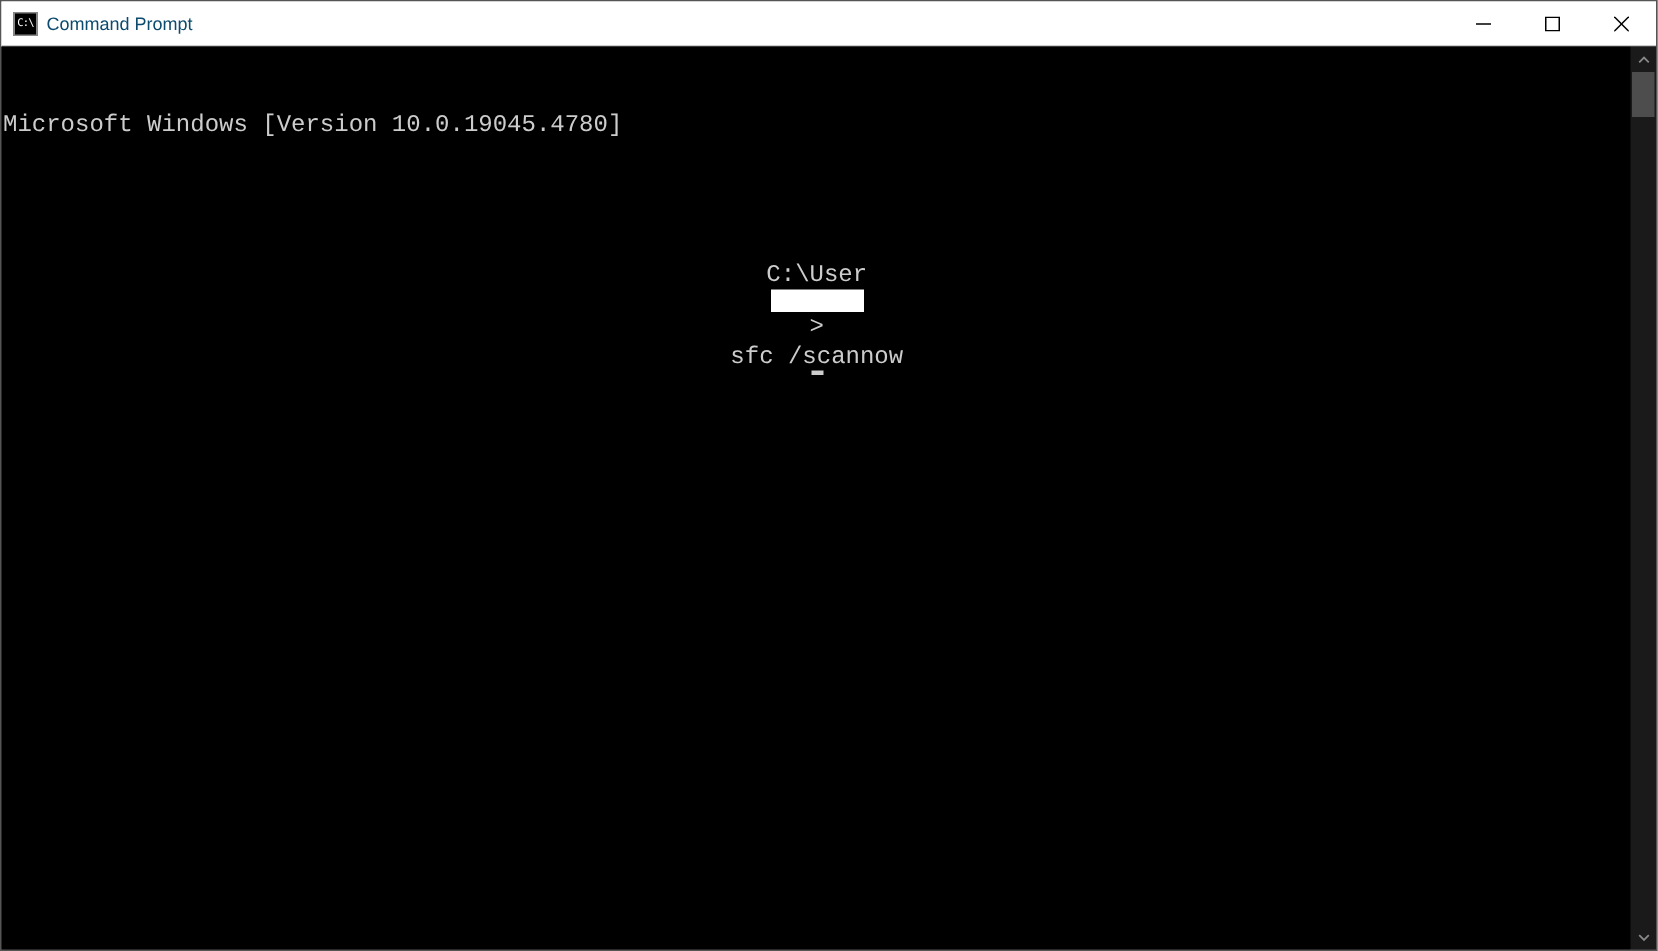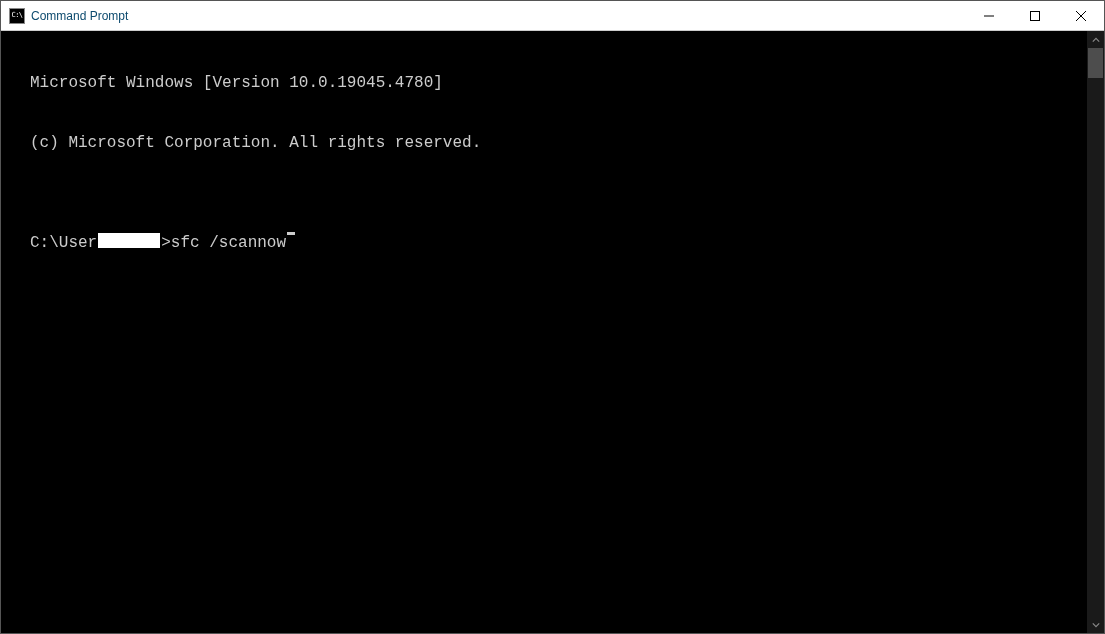--- a/index.html
+++ b/index.html
@@ -70,38 +70,39 @@
     }
     .titlebar-btn svg {
       width: 10px;
       height: 10px;
     }
     .content-area {
       flex: 1;
       display: flex;
       background: #000;
       position: relative;
-      padding-left: 28px;
     }
     .terminal {
       flex: 1;
       background: #000;
       color: #ccc;
       font-family: Consolas, "Courier New", monospace;
       font-size: 16px;
       line-height: 20px;
       padding: 2px 0 0 1px;
       white-space: pre;
       overflow: hidden;
     }
     .terminal-line {
       display: block;
     }
     .prompt-line {
       display: flex;
+      align-items: center;
+      flex-direction: column;
     }
     .redacted {
       display: inline-block;
       background: #fff;
       width: 62px;
       height: 15px;
       vertical-align: middle;
       margin: 0 1px;
     }
     .cursor {
@@ -174,21 +175,20 @@
           <line x1="0" y1="0" x2="10" y2="10" stroke="#000" stroke-width="1"></line>
           <line x1="10" y1="0" x2="0" y2="10" stroke="#000" stroke-width="1"></line>
         </svg>
       </div>
     </div>
   </div>
 
   <div class="content-area">
     <div class="terminal">
       <span class="terminal-line">Microsoft Windows [Version 10.0.19045.4780]</span>
-      <span class="terminal-line">(c) Microsoft Corporation. All rights reserved.</span>
       <span class="terminal-line"></span>
       <span class="prompt-line"><span>C:\User</span><span class="redacted"></span><span>&gt;</span><span>sfc /scannow</span><span class="cursor"></span></span>
     </div>
 
     <div class="scrollbar">
       <div class="scroll-arrow up">
         <svg viewBox="0 0 10 10">
           <path d="M1 7 L5 3 L9 7" fill="none" stroke="#888" stroke-width="1.5"></path>
         </svg>
       </div>

